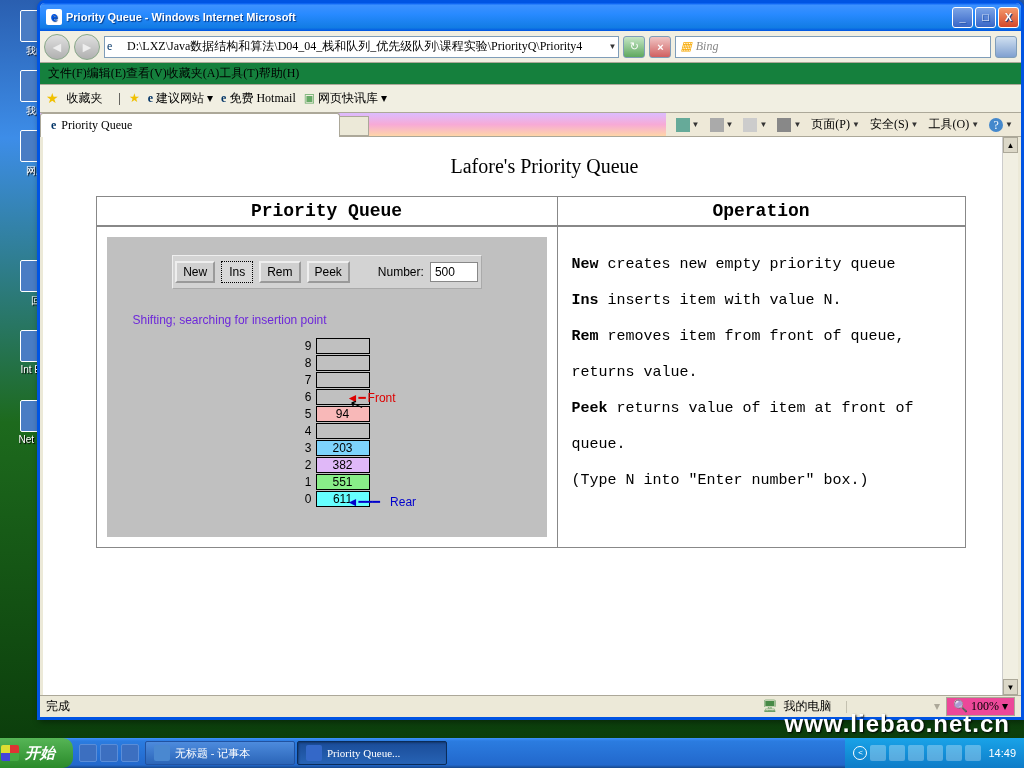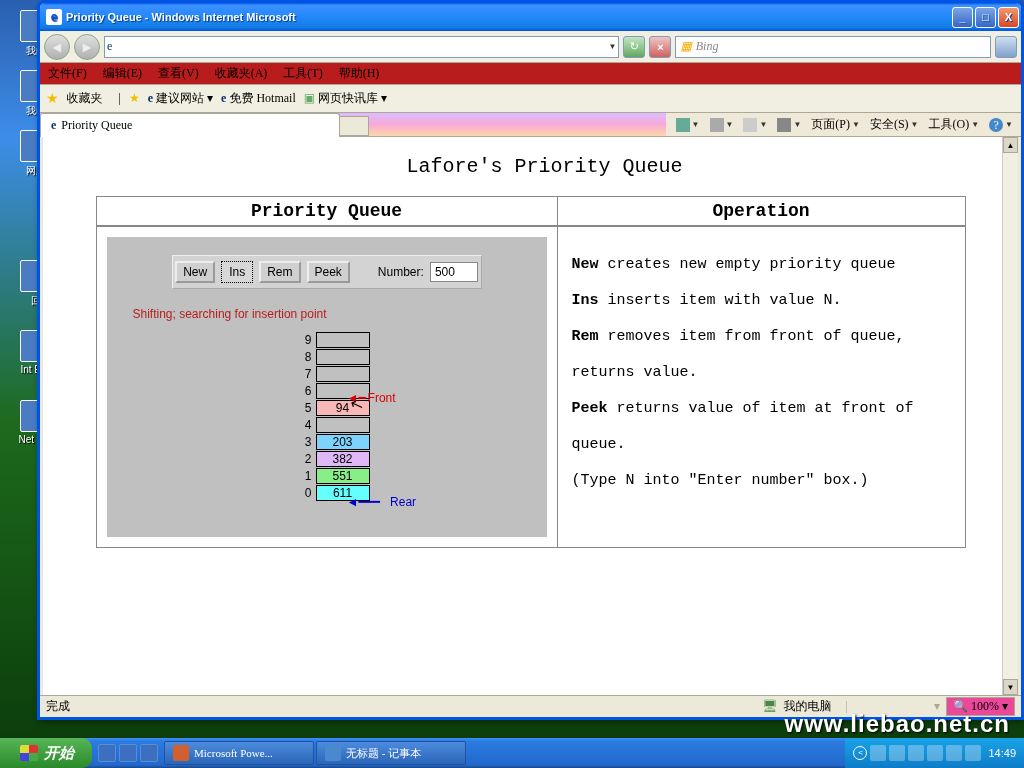--- a/index.html
+++ b/index.html
@@ -19,72 +19,72 @@
 .navbar { height:32px; background:#f1efe2; display:flex; align-items:center; padding:0 4px; gap:4px; border-bottom:1px solid #aca899; }
 .navbtn { width:26px; height:26px; border-radius:50%; background:linear-gradient(#d0e6d0,#7da87d); border:1px solid #88a888; display:flex; align-items:center; justify-content:center; color:#fff; font-size:14px; }
 .navbtn.disabled{ background:linear-gradient(#e0e0e0,#b0b0b0); color:#eee; }
 .addr { flex:1; height:22px; background:#fff; border:1px solid #7f9db9; display:flex; align-items:center; padding:0 2px; font-family:"SimSun"; font-size:12px; }
 .addr .ie-mini { width:16px; height:16px; margin-right:4px; color:#036; }
 .go { width:22px; height:22px; background:linear-gradient(#c5e6c5,#5fa85f); border:1px solid #7f9db9; border-radius:3px; color:#fff; display:flex; align-items:center; justify-content:center; }
 .ref { width:22px; height:22px; background:linear-gradient(#f0c5c5,#d06060); border:1px solid #7f9db9; border-radius:3px; color:#fff; display:flex; align-items:center; justify-content:center; font-weight:bold; }
 .search { flex:0.6; height:22px; background:#fff; border:1px solid #7f9db9; display:flex; align-items:center; padding:0 4px; font-style:italic; color:#888; font-family:"SimSun"; font-size:12px; }
 .mag { width:22px; height:22px; background:linear-gradient(#d0e0f0,#80a0d0); border:1px solid #7f9db9; border-radius:3px; }
 
-.menubar { height:22px; background:#b91c1c; display:flex; align-items:center; padding:0 8px; gap:16px; border-bottom:1px solid #aca899; font-family:"SimSun"; font-size:12px; }
+.menubar { height:22px; background:#15803d; display:flex; align-items:center; padding:0 8px; border-bottom:1px solid #aca899; font-family:"SimSun"; font-size:12px; }
 .menubar span{ cursor:default; }
 
 .favbar { height:28px; background:#f1efe2; display:flex; align-items:center; padding:0 6px; gap:8px; border-bottom:1px solid #aca899; font-family:"SimSun"; font-size:12px; }
 .star{ color:#f0c000; font-size:14px; }
 .ie-link{ display:flex; align-items:center; gap:3px; color:#000; }
 .ie-link .e{ color:#036; font-weight:bold; }
 
 .tabbar { height:24px; background:linear-gradient(180deg,#dcbcff,#f7aad6,#ffd6a8); display:flex; position:relative; border-bottom:1px solid #aca899; }
 .tab { height:24px; background:#fff; border:1px solid #aca899; border-bottom:none; padding:0 10px; display:flex; align-items:center; gap:5px; font-family:"SimSun"; font-size:12px; min-width:300px; border-radius:3px 3px 0 0; }
 .newtab { width:30px; height:20px; background:#ece9d8; border:1px solid #aca899; margin-top:3px; margin-left:-1px; }
 .tabtools { margin-left:auto; display:flex; align-items:center; gap:10px; padding-right:8px; font-family:"SimSun"; font-size:12px; background:#eee9d8; height:100%; padding-left:10px; }
 .tabtools .ti{ display:flex; align-items:center; gap:2px; }
 .ico16{ width:14px; height:14px; display:inline-block; }
 .dd{ font-size:8px; color:#333; }
 
 .content { position:absolute; top:134px; left:3px; right:3px; bottom:22px; background:#fff; overflow:auto; }
 .vscroll { position:absolute; top:134px; right:3px; bottom:22px; width:16px; background:#f1efe2; border-left:1px solid #ccc; }
 .vscroll .up,.vscroll .down{ height:16px; background:#dcd8c8; border:1px solid #aca899; display:flex; align-items:center; justify-content:center; font-size:8px; }
 .vscroll .down{ position:absolute; bottom:0; width:100%; }
 
-.page-title { text-align:center; font-family:Liberation Mono, monospace; font-size:20px; padding:18px 0; color:#000;margin-left:28px; }
+.page-title { text-align:center; font-family:Liberation Serif, serif; font-size:20px; padding:18px 0; color:#000;margin-left:28px; }
 .main-table { margin:0 auto; border-collapse:collapse; width:870px; }
 .main-table td.col{ border:1px solid #888; vertical-align:top; }
 .col-head { text-align:center; font-family:"Courier New",monospace; font-size:18px; font-weight:bold; padding:4px 0; border-bottom:1px solid #888; }
 .pq-cell { padding:10px; }
 .applet { background:#c0c0c0; padding:18px 14px; width:440px; height:300px; font-family:Arial,Helvetica,sans-serif; font-size:12px; position:relative; }
 .btnrow { background:#d3d3d3; padding:5px; display:flex; align-items:center; justify-content:center; gap:6px; border:1px solid #aaa; border-top-color:#eee; border-left-color:#eee; width:310px; margin:0 auto; }
 .abtn { background:#d0d0d0; border:2px outset #eee; padding:2px 6px; font-family:Arial; font-size:12px; cursor:default; }
 .abtn.active{ border:1px dotted #000; padding:3px 7px; background:#d8d8d8; }
 .numlabel{ margin-left:22px; }
 .numinput{ border:1px solid #888; background:#fff; padding:2px 4px; width:48px; text-align:left; font-family:Arial; font-size:12px; }
-.status{ margin:18px 0 10px 12px; color:#b91c1c; }
+.status{ margin:24px 0 10px 12px; color:#6d28d9; }
 .cells{ display:flex; flex-direction:column-reverse; align-items:flex-start; margin-left:175px; position:relative; }
 .cellrow{ display:flex; align-items:center; height:17px; }
 .idx{ width:16px; text-align:right; font-size:12px; margin-right:4px; }
 .cell{ width:54px; height:16px; border:1px solid #000; text-align:center; font-size:12px; line-height:14px; }
 .arrow-red { position:absolute; left:240px; top:154px; color:#d00; font-size:12px; display:flex; align-items:center; font-family:Arial; }
 .arrow-blue { position:absolute; left:240px; top:258px; color:#00c; font-size:12px; display:flex; align-items:center; font-family:Arial; }
 .cursor-img { position:absolute; left:243px; top:158px; font-size:16px; color:#000; transform:rotate(-20deg); }
 
 .op-cell { padding:20px 14px; font-family:"Courier New",monospace; font-size:15px; line-height:2.4; }
 .op-cell b{ font-weight:bold; }
 
 .statusbar { position:absolute; bottom:0; left:0; right:0; height:22px; background:#ece9d8; border-top:1px solid #aca899; display:flex; align-items:center; padding:0 6px; font-family:"SimSun"; font-size:12px; }
 .statusbar .r{ margin-left:auto; display:flex; align-items:center; gap:6px; }
 .zoom{ border:1px solid #aca899; padding:1px 6px; background:#ec4899; }
 
 .watermark{ position:absolute; right:14px; bottom:30px; color:#fff; font-family:Arial; font-size:24px; font-weight:bold; letter-spacing:1px; text-shadow:1px 1px 2px #000; }
 
 .taskbar { position:absolute; bottom:0; left:0; right:0; height:30px; background:linear-gradient(180deg,#3d91ff 0%,#2b7ce0 10%,#2268cc 90%,#17478a 100%); display:flex; align-items:center; font-size:11px; }
-.start{ height:30px; background:linear-gradient(180deg,#56b556,#2a8a2a); padding:0 18px 0 20px; display:flex; align-items:center; color:#fff; font-family:"SimSun"; font-weight:bold; font-size:15px; font-style:italic; border-radius:0 10px 10px 0; gap:6px; }
+.start{ height:30px; background:linear-gradient(180deg,#56b556,#2a8a2a); padding:0 18px 0 1px; display:flex; align-items:center; color:#fff; font-family:"SimSun"; font-weight:bold; font-size:15px; font-style:italic; border-radius:0 10px 10px 0; gap:6px; }
 .start .flag{ width:18px; height:16px; background:conic-gradient(#d33 0 25%,#4a4 0 50%,#44d 0 75%,#dd3 0 100%); border-radius:2px; }
 .ql{ display:flex; gap:3px; padding:0 6px; }
 .ql .q{ width:18px; height:18px; background:#3c6fc0; border:1px solid #5a8dd8; border-radius:2px; }
 .task{ height:24px; background:linear-gradient(#4d8bdd,#2b65b8); border:1px solid #2152a0; border-radius:2px; padding:0 8px; display:flex; align-items:center; gap:5px; color:#fff; margin-right:2px; min-width:150px; font-family:"SimSun"; font-size:11px; }
 .task.active{ background:linear-gradient(#1a4c98,#2763b5); border:1px solid #0a2c5a; box-shadow:inset 1px 1px 2px rgba(0,0,0,0.3); }
 .task .ti{ width:16px; height:16px; background:#fff; border-radius:2px; }
 .tray{ margin-left:auto; height:30px; background:linear-gradient(#19a3e8,#0e7cc8); display:flex; align-items:center; padding:0 8px; gap:3px; color:#fff; font-size:11px; }
 .tray .ico{ width:16px; height:16px; background:rgba(255,255,255,0.3); border-radius:2px; }
 .time{ margin-left:4px; }
 </style>
@@ -107,20 +107,21 @@
       <div class="win-btn max">□</div>
       <div class="win-btn close">X</div>
     </div>
   </div>
 
   <div class="navbar">
     <div class="navbtn disabled">◄</div>
     <div class="navbtn disabled">►</div>
     <div class="addr">
       <span class="ie-mini">e</span>
+      <span>D:\LXZ\Java数据结构和算法\D04_04_栈和队列_优先级队列\课程实验\PriorityQ\Priority4</span>
       <span class="dd" style="margin-left:auto">▼</span>
     </div>
     <div class="go">↻</div>
     <div class="ref">×</div>
     <div class="search">
       <span style="color:#f7a800;margin-right:4px">▦</span>
       <span>Bing</span>
     </div>
     <div class="mag"></div>
   </div>
@@ -304,27 +305,27 @@
       <span class="flag"></span>
       <span>开始</span>
     </div>
   <div class="ql">
     <div class="q"></div>
     <div class="q"></div>
     <div class="q"></div>
   </div>
   <div id="tasks" style="display:flex">
       <div class="task">
-        <span class="ti" style="background:#d06030"></span>
-        <span>Microsoft Powe...</span>
-      </div>
-      <div class="task">
         <span class="ti" style="background:#4a88d0"></span>
         <span>无标题 - 记事本</span>
       </div>
+      <div class="task active">
+        <span class="ti" style="background:#3468c8"></span>
+        <span>Priority Queue...</span>
+      </div>
     </div>
   <div class="tray">
     <span style="border:1px solid #fff;border-radius:50%;width:14px;height:14px;text-align:center;font-size:8px;line-height:12px">&lt;</span>
     <div class="ico"></div>
     <div class="ico"></div>
     <div class="ico"></div>
     <div class="ico"></div>
     <div class="ico"></div>
     <div class="ico"></div>
     <span class="time">14:49</span>

